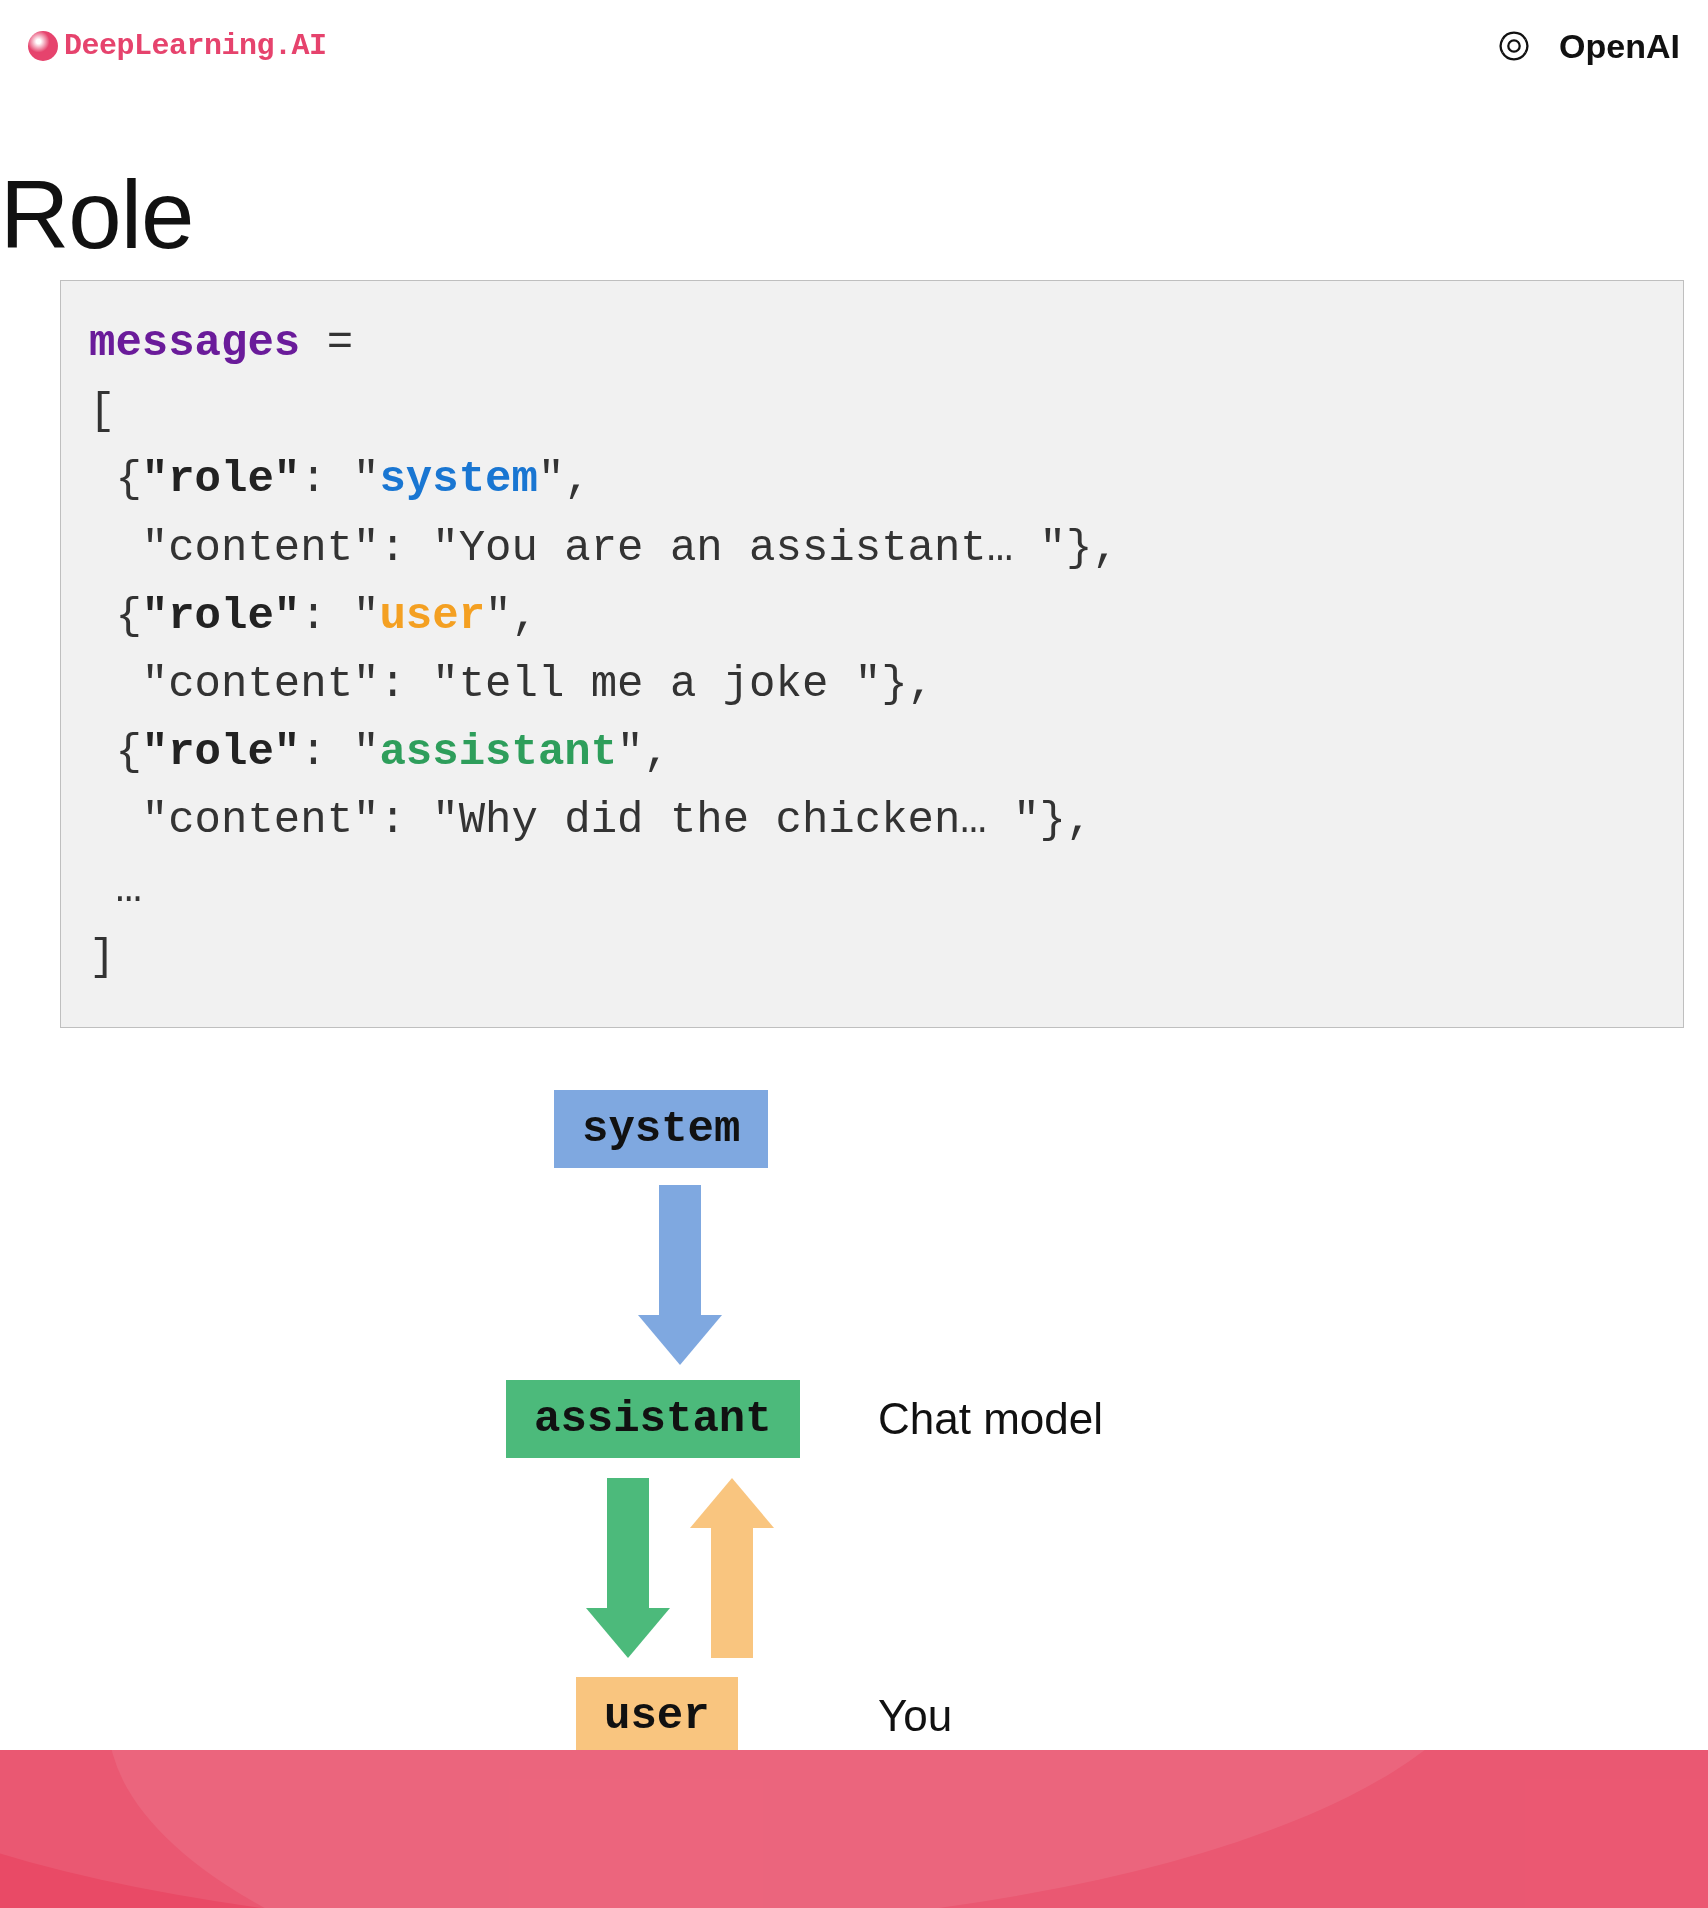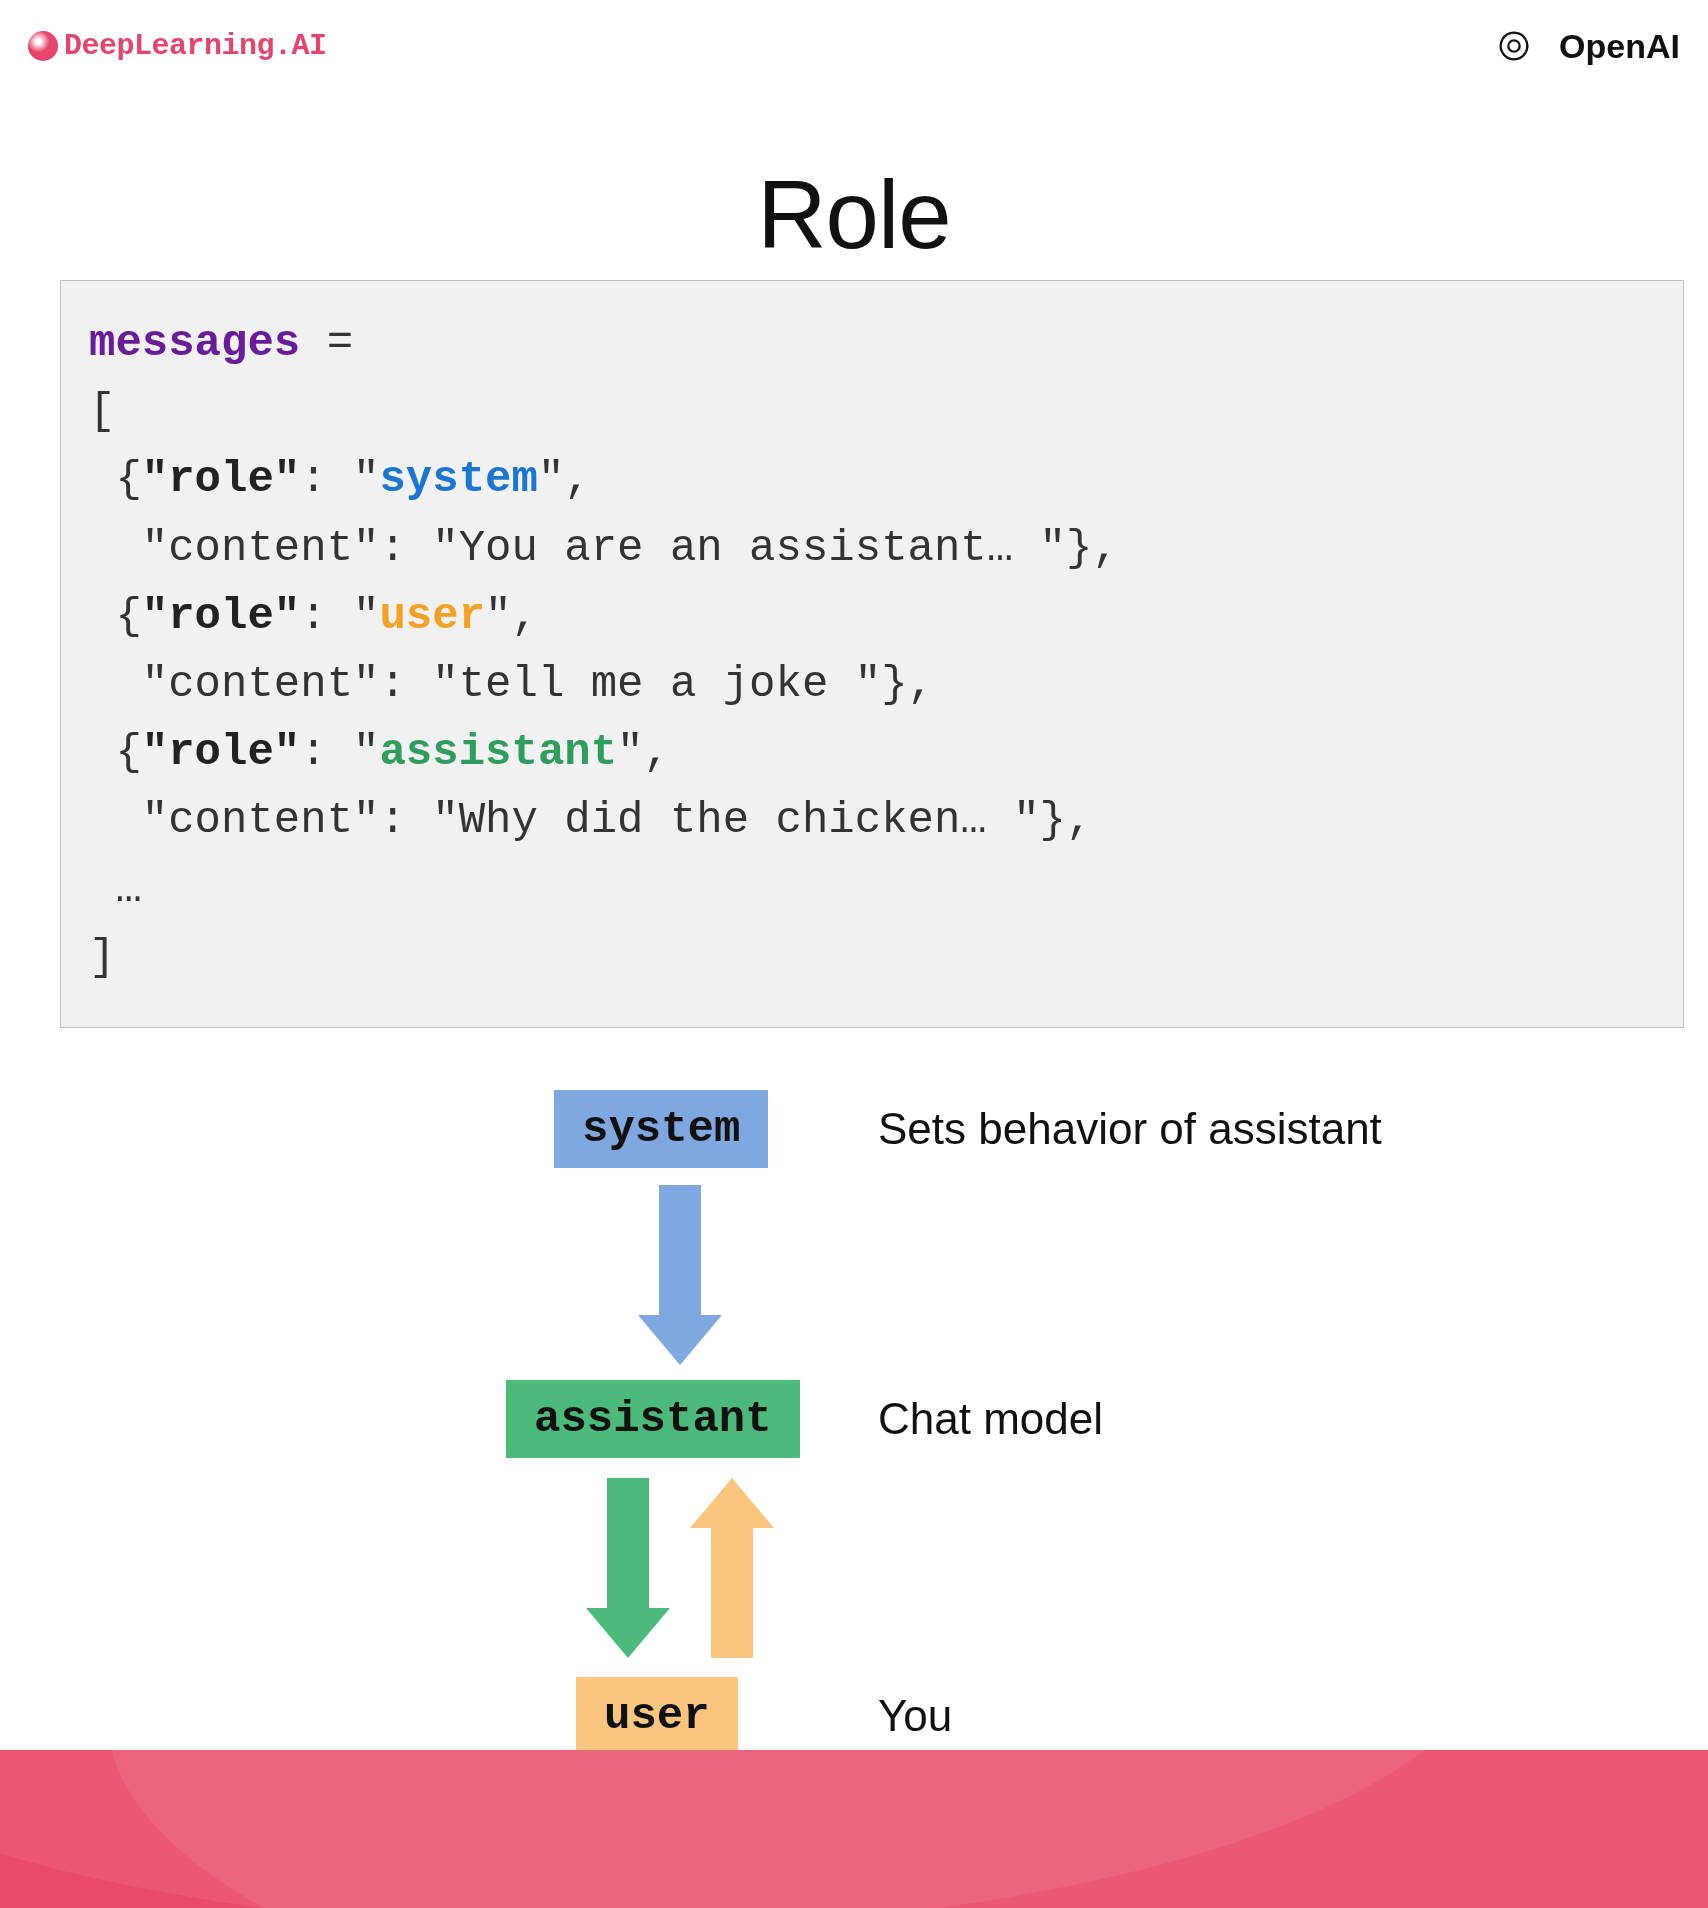--- a/index.html
+++ b/index.html
@@ -36,21 +36,21 @@
   .openai-text { font-weight: 700; font-size: 34px; color: #111; }
   .openai-knot {
     width: 38px; height: 38px; color: #111;
   }
 
   
   .title {
     position: absolute;
     top: 160px;
     left: 0; right: 0;
-    text-align: center;
+    text-align: left;
     font-size: 96px;
     font-weight: 400;
     color: #111;
     letter-spacing: -1px;
   }
 
   
   .code-box {
     position: absolute;
     top: 280px;
@@ -193,21 +193,20 @@
   <span>"content"</span>: <span>"You are an assistant… "</span>},
  {<span class="tok-key">"role"</span>: "<span class="tok-usr">user</span>",
   <span>"content"</span>: <span>"tell me a joke "</span>},
  {<span class="tok-key">"role"</span>: "<span class="tok-ast">assistant</span>",
   <span>"content"</span>: <span>"Why did the chicken… "</span>},
 <span> …</span>
 <span>]</span></div>
 
 <div class="diagram">
   <div class="node node-system">system</div>
-  <div class="desc desc-system">Sets behavior of assistant</div>
 
   <div class="arrow arrow-blue">
     <div class="shaft"></div>
     <div class="head-down"></div>
   </div>
 
   <div class="node node-assistant">assistant</div>
   <div class="desc desc-assistant">Chat model</div>
 
   <div class="arrow arrow-green">

